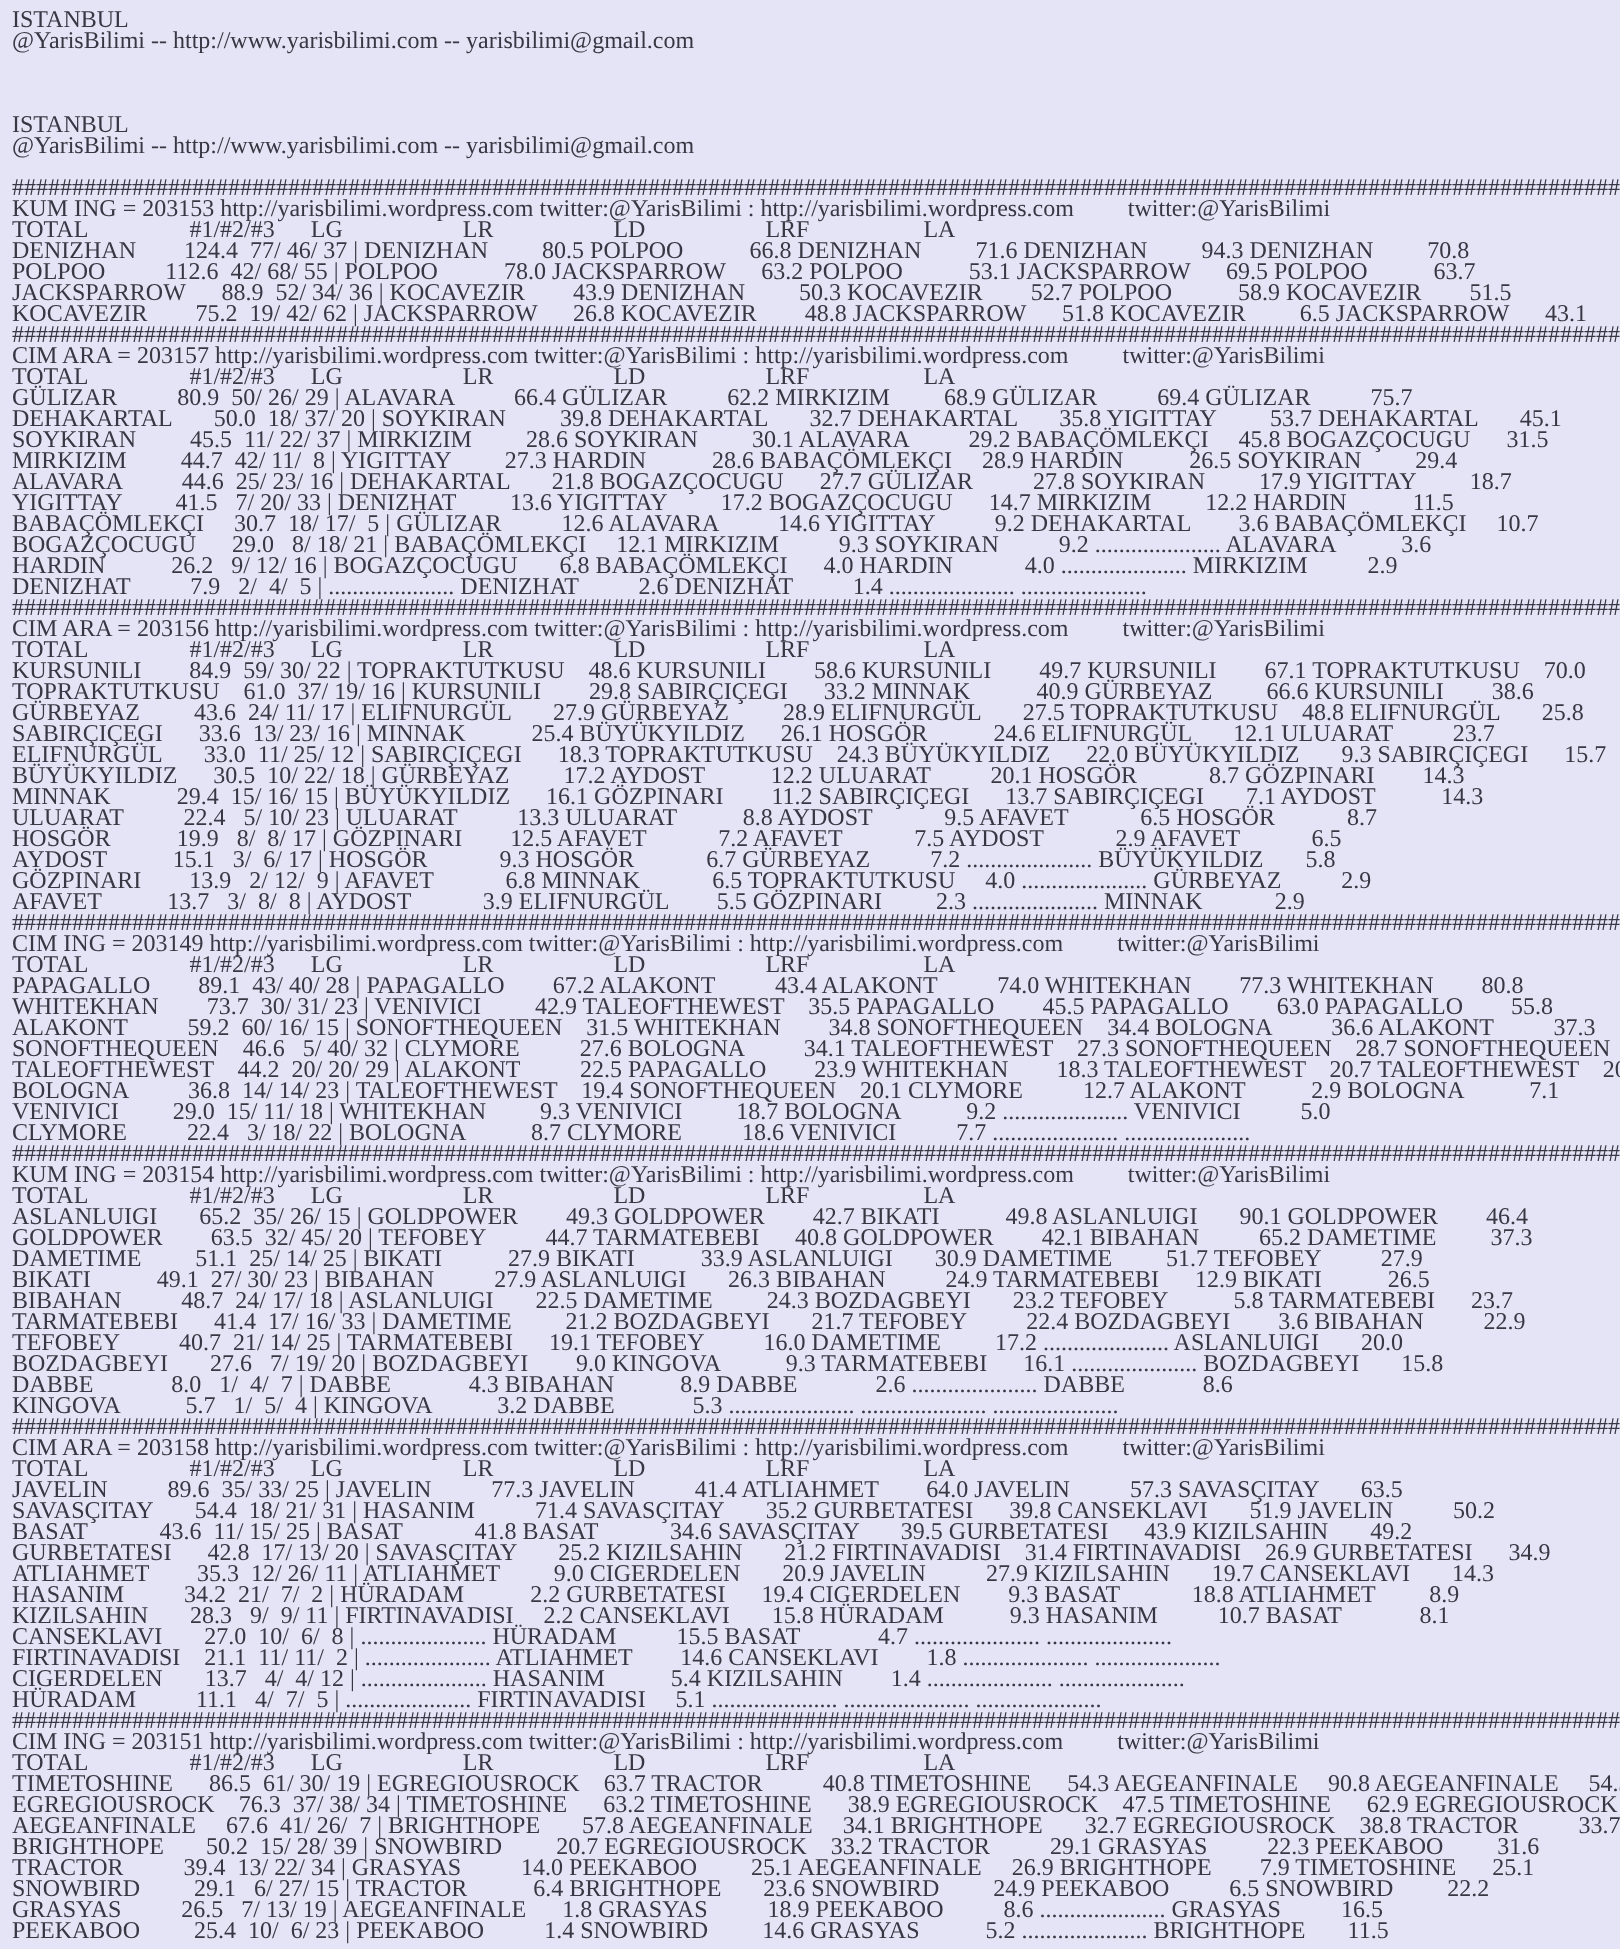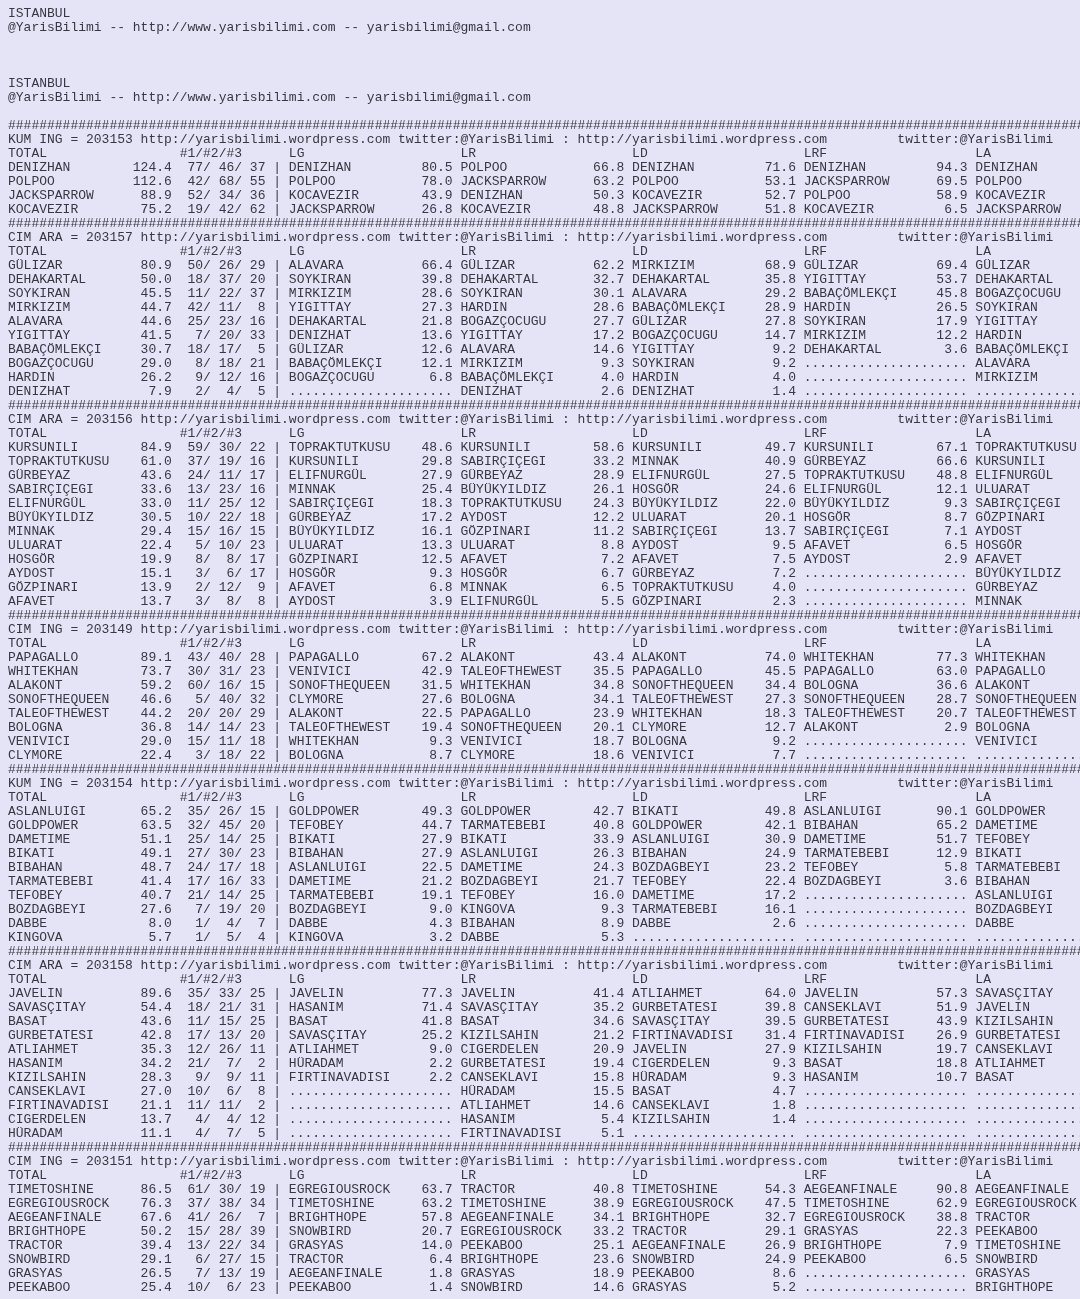--- a/index.html
+++ b/index.html
@@ -5,22 +5,22 @@
   html, body { margin: 0; padding: 0; }
   body {
     width: 1080px;
     height: 1299px;
     background: #e4e4f6;
     overflow: hidden;
   }
   .screen { padding: 7px 0 0 8px; }
   .mono {
     margin: 0;
-    font-family: Liberation Mono, monospace;
-    font-size: 13px;
+    font-family: Liberation Serif, serif;
+    font-size: 16px;
     line-height: 14px;
     color: #383844;
     white-space: pre;
   }
   #sections { margin-top: 14px; }
 </style>
 </head>
 <body>
 
 <div class="screen">

